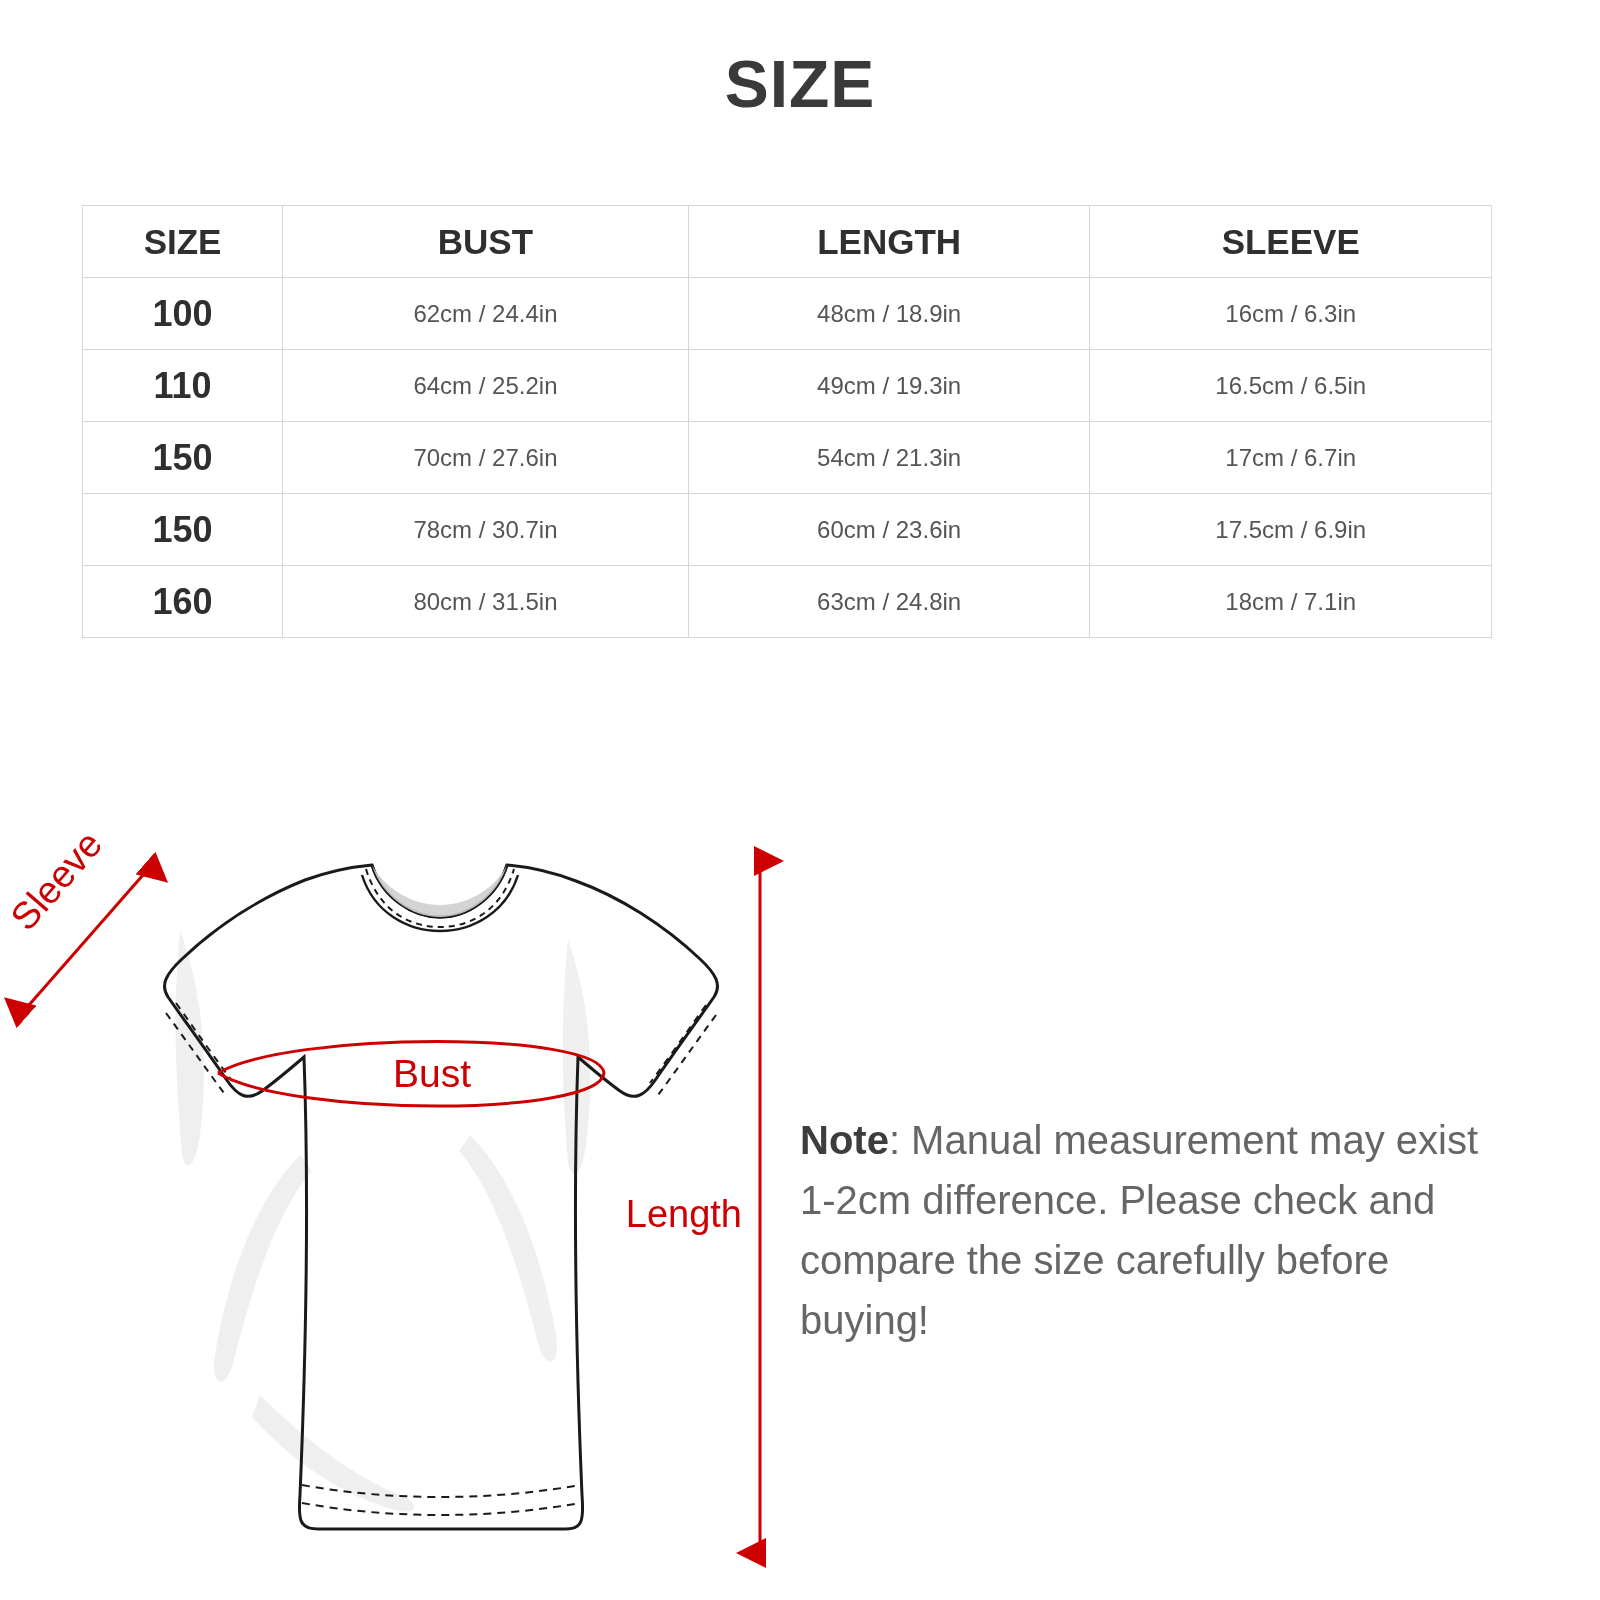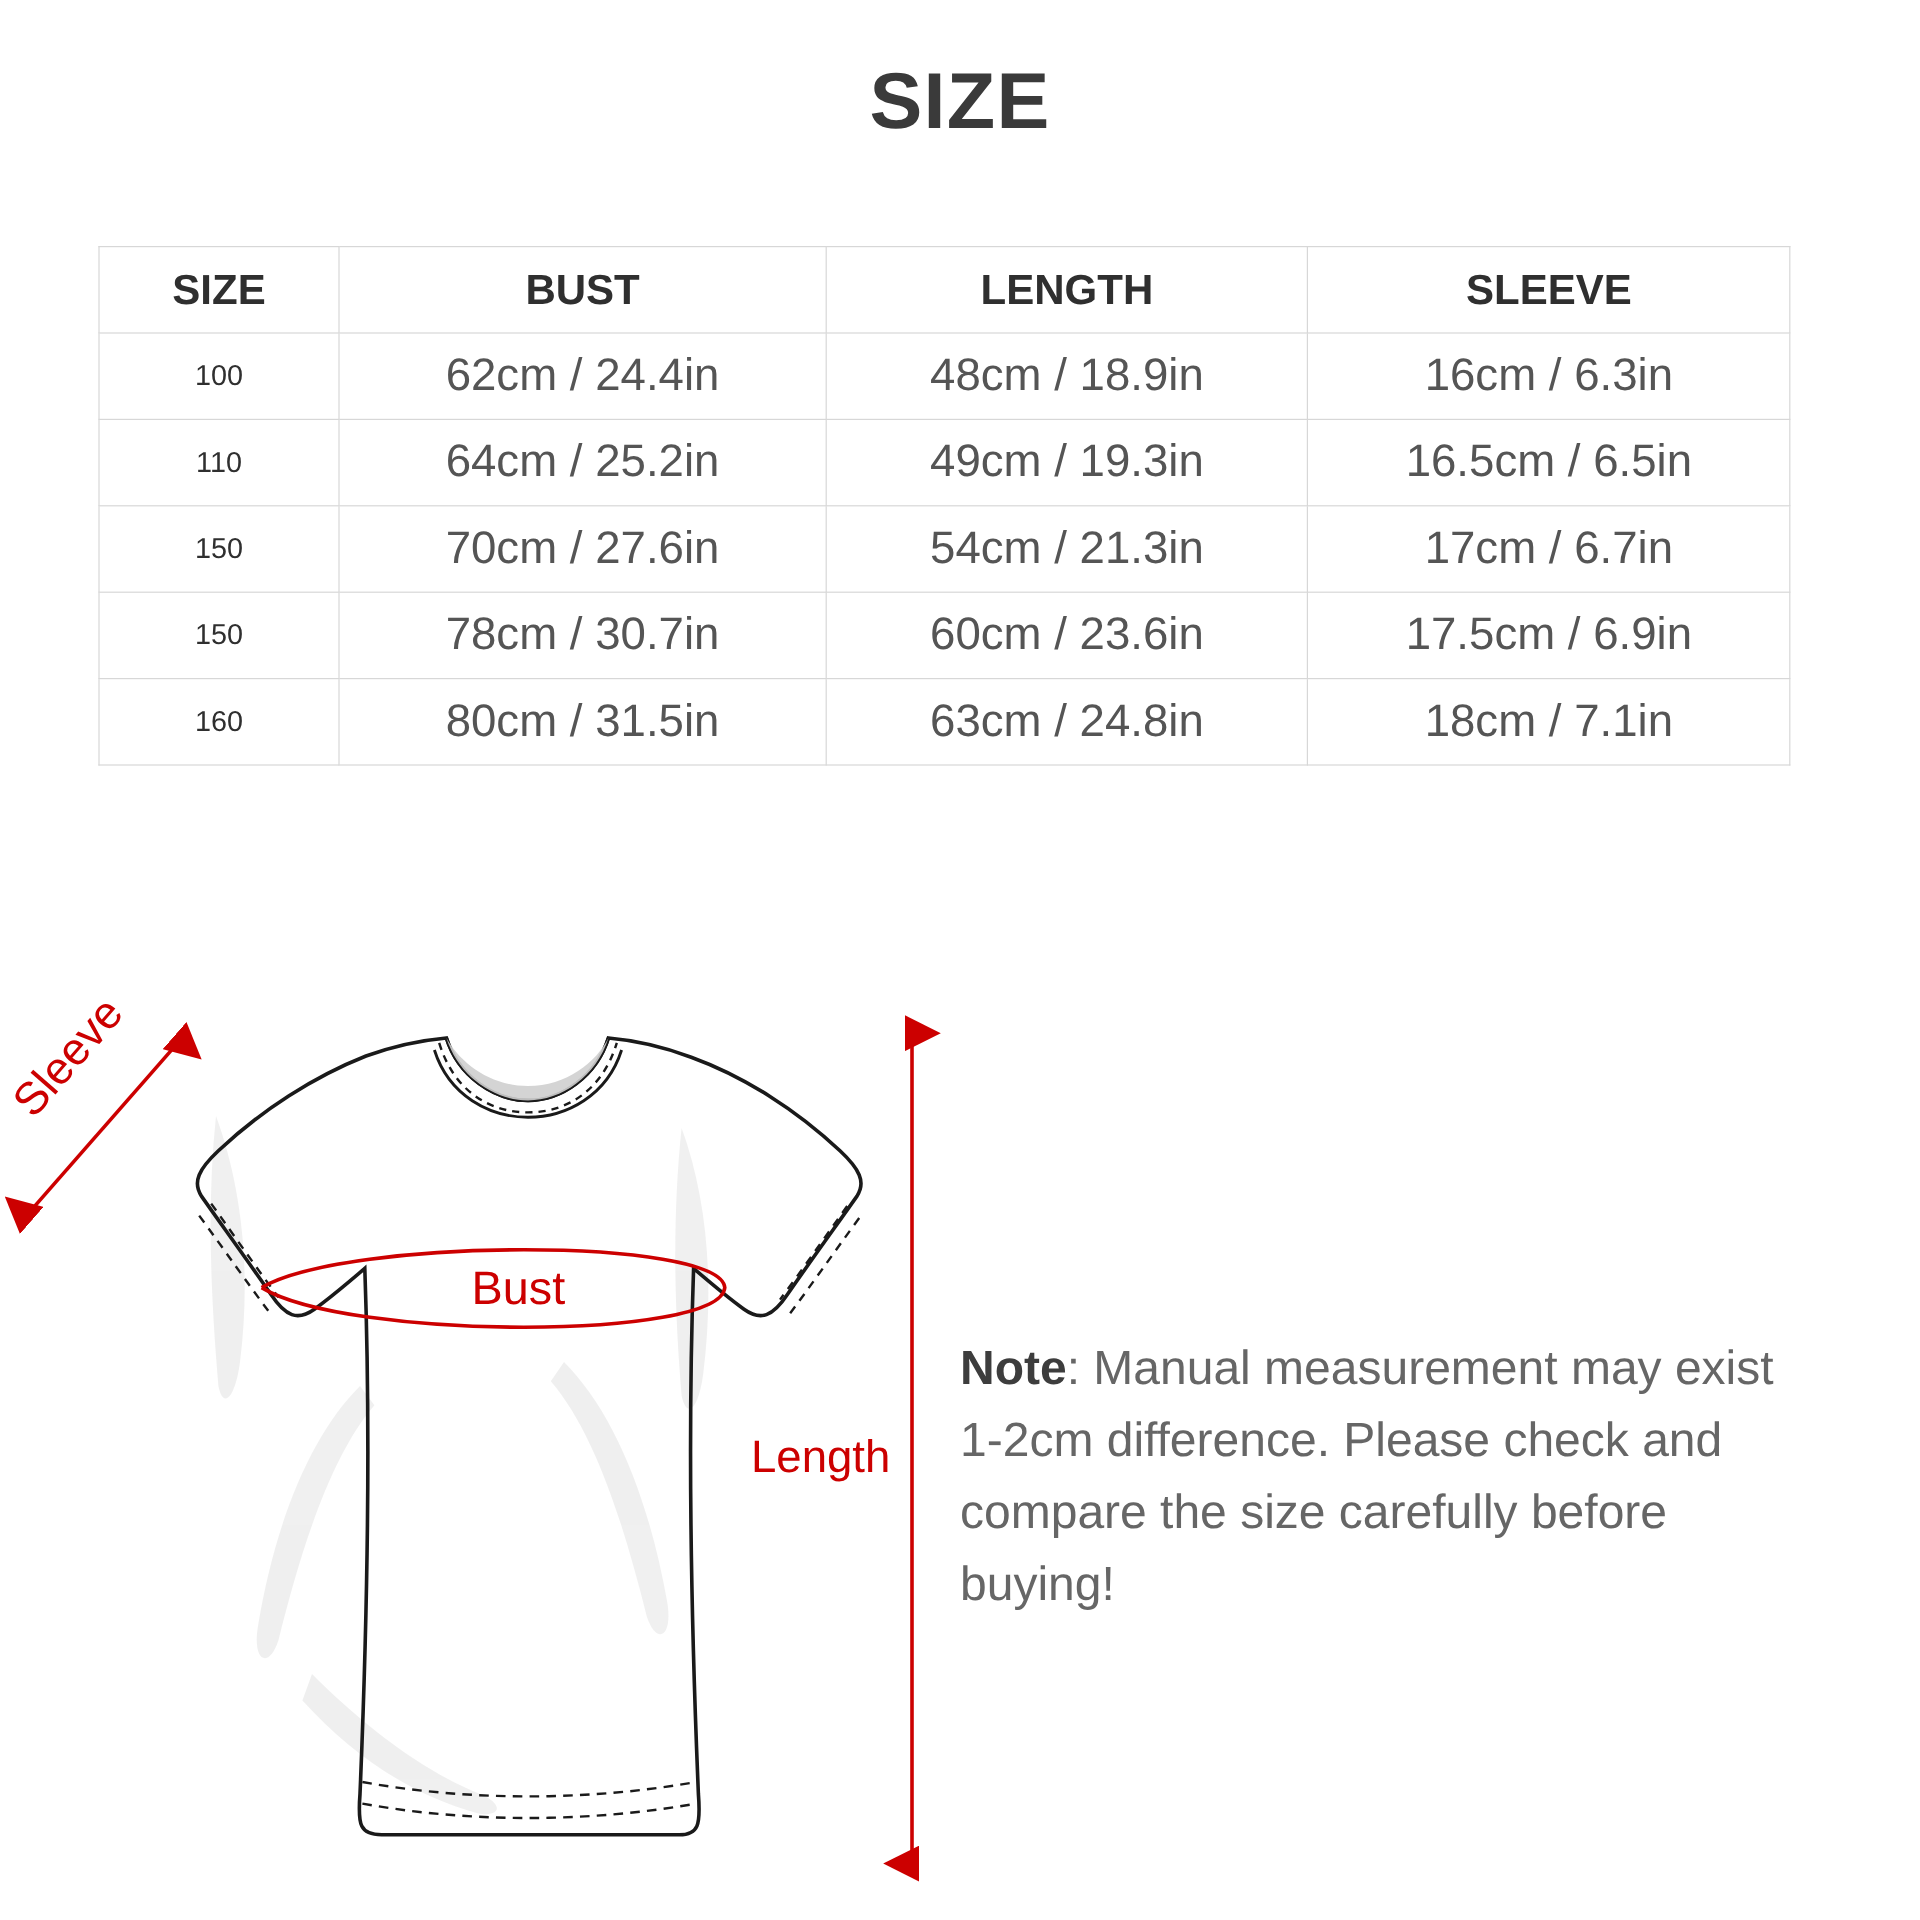--- a/index.html
+++ b/index.html
@@ -38,36 +38,36 @@
     border-collapse: collapse;
     width: 100%;
     table-layout: fixed;
   }
   table.size-table th,
   table.size-table td {
     border: 1px solid #d7d7d7;
     height: 69px;
     text-align: center;
     vertical-align: middle;
-    font-size: 38px;
+    font-size: 24px;
     color: #555555;
   }
   table.size-table th {
     font-size: 35px;
     font-weight: bold;
     color: #2f2f2f;
   }
   table.size-table col.c-size { width: 14.2%; }
   table.size-table col.c-bust { width: 28.8%; }
   table.size-table col.c-len  { width: 28.5%; }
   table.size-table col.c-slv  { width: 28.5%; }
   table.size-table td.size-cell {
-    font-weight: normal;
+    font-weight: bold;
     color: #2f2f2f;
-    font-size: 24px;
+    font-size: 36px;
   }
 
   
   .illustration {
     position: absolute;
     left: 0;
     top: 835px;
     width: 810px;
     height: 740px;
   }

